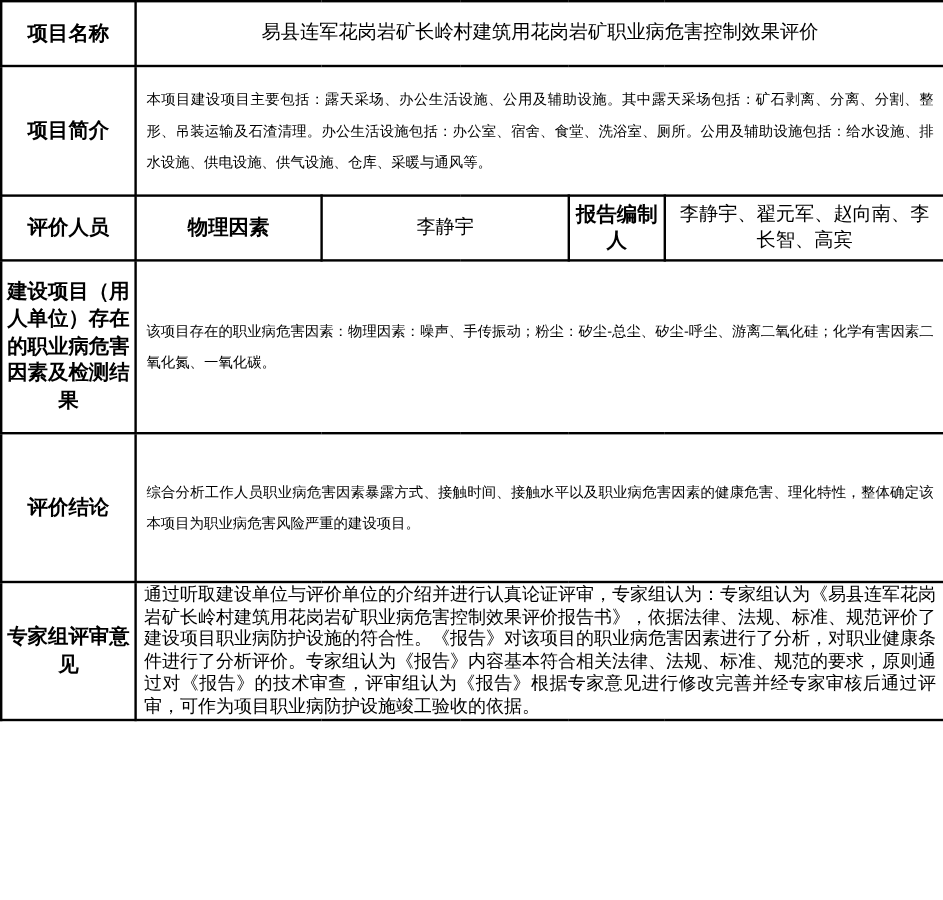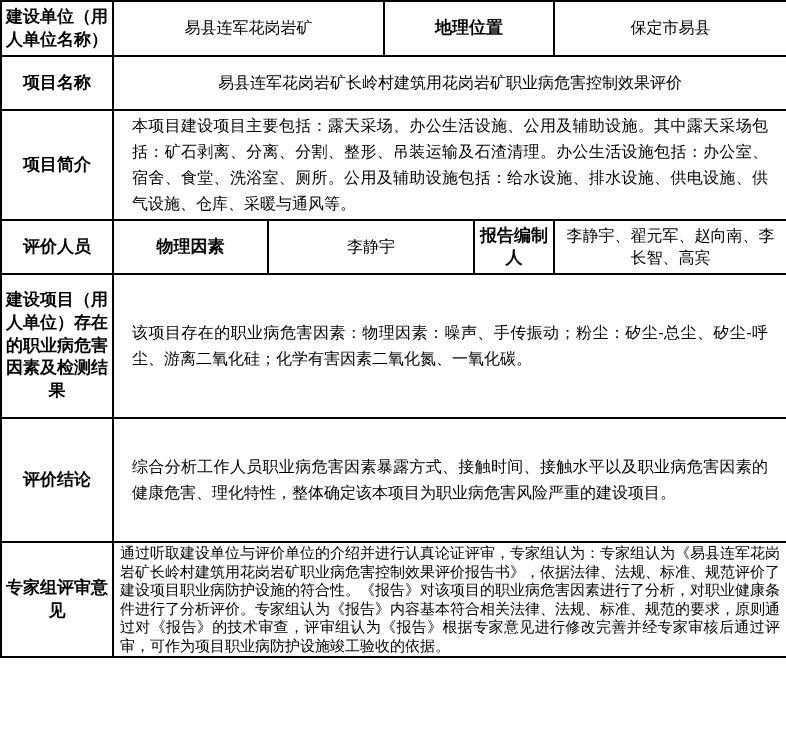--- a/index.html
+++ b/index.html
@@ -46,23 +46,23 @@
     padding: 0 2px;
   }
   .val {
     text-align: center;
     font-size: 16px;
     line-height: 1.4;
     padding: 0 4px;
   }
   .txt {
     text-align: justify;
-    font-size: 16px;
+    font-size: 12px;
     line-height: 26px;
-    padding: 2px 18px;
+    padding: 2px 8px;
   }
   .tight {
     font-size: 15px;
     line-height: 18.5px;
     padding: 1px 6px 1px 6px;
     vertical-align: middle;
     border-radius: 17px;
   }
 </style>
 </head>
@@ -75,26 +75,20 @@
     <colgroup>
       <col style="width:112px">
       <col style="width:155px">
       <col style="width:116px">
       <col style="width:90px">
       <col style="width:80px">
       <col style="width:233px">
     </colgroup>
 
     <tbody>
-        <tr style="height:55px">
-      <td class="lbl">建设单位（用人单位名称）</td>
-      <td class="val" colspan="2">易县连军花岗岩矿</td>
-      <td class="hdr" colspan="2">地理位置</td>
-      <td class="val">保定市易县</td>
-    </tr>
 
     <tr style="height:54px">
       <td class="lbl">项目名称</td>
       <td class="val" colspan="5">易县连军花岗岩矿长岭村建筑用花岗岩矿职业病危害控制效果评价</td>
     </tr>
 
     <tr style="height:108px">
       <td class="lbl">项目简介</td>
       <td class="txt" colspan="5">本项目建设项目主要包括：露天采场、办公生活设施、公用及辅助设施。其中露天采场包括：矿石剥离、分离、分割、整形、吊装运输及石渣清理。办公生活设施包括：办公室、宿舍、食堂、洗浴室、厕所。公用及辅助设施包括：给水设施、排水设施、供电设施、供气设施、仓库、采暖与通风等。</td>
     </tr>

